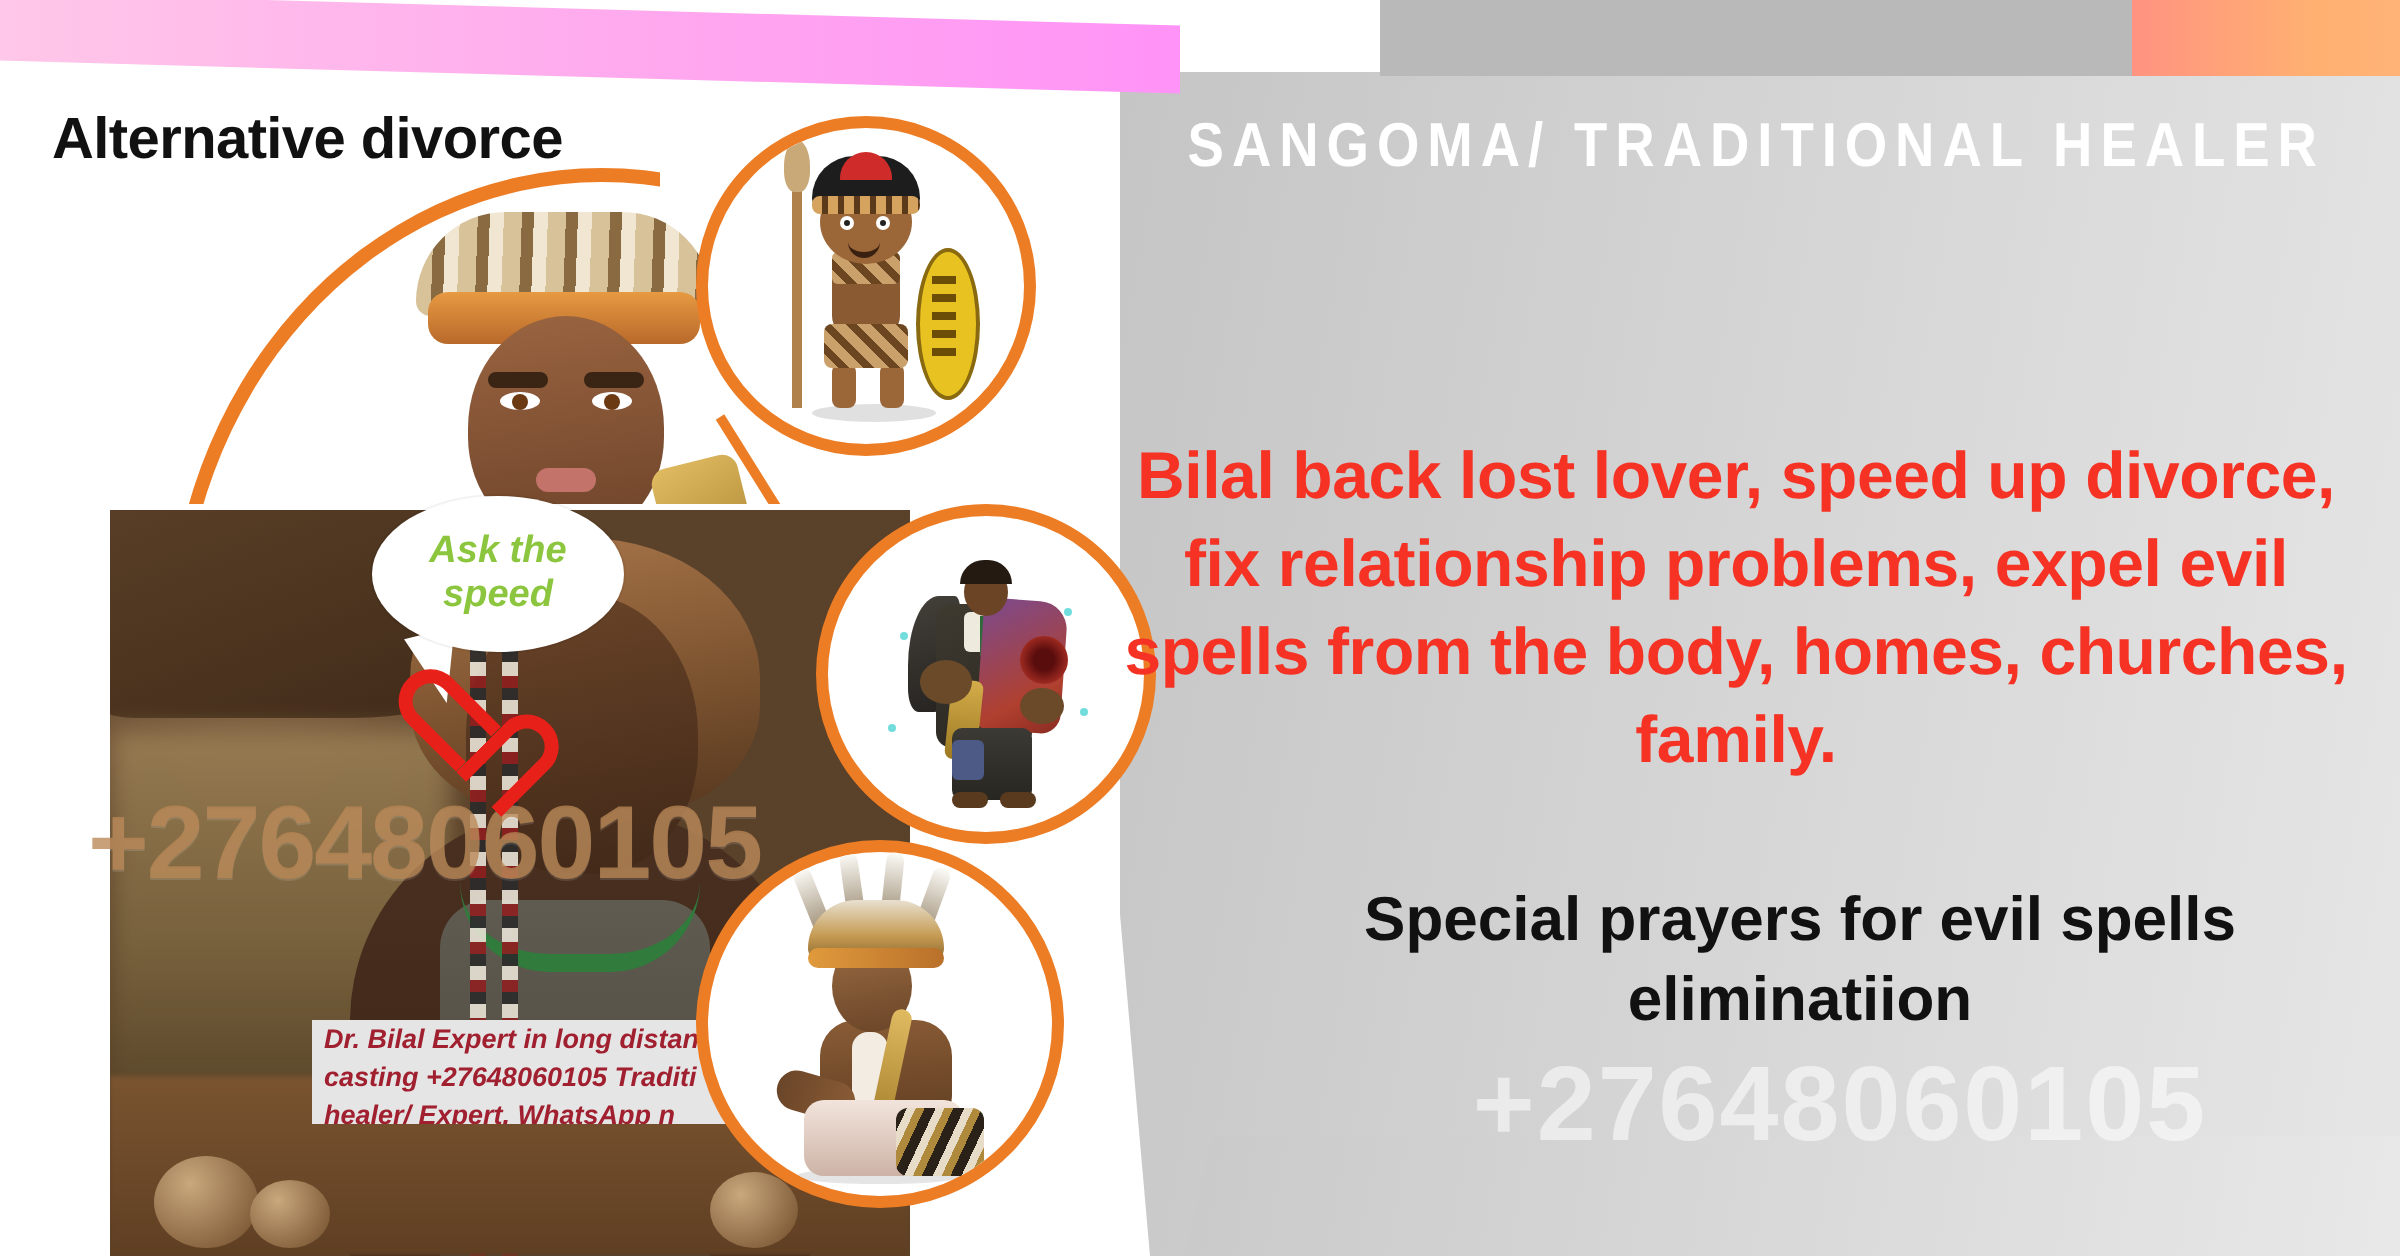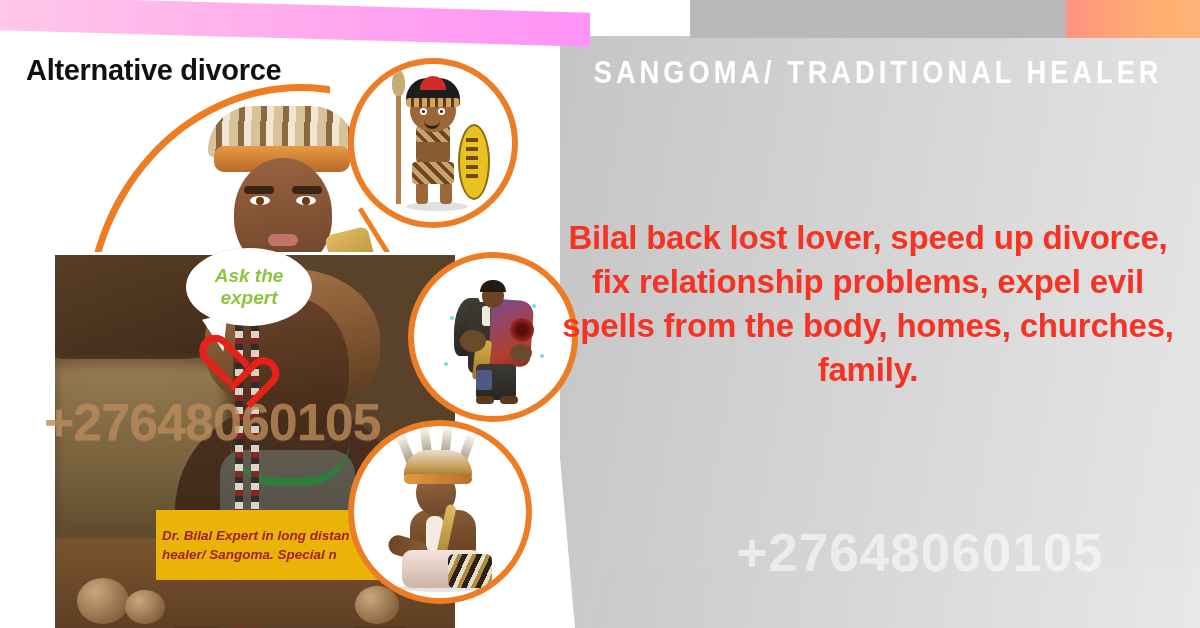--- a/index.html
+++ b/index.html
@@ -208,23 +208,23 @@
   .wm-photo{
     position:absolute;left:44px;top:392px;width:420px;
     font-size:52px;font-weight:700;letter-spacing:-1px;
     color:rgba(184,134,85,0.78);
     text-shadow:0 1px 0 rgba(255,255,255,.12);
     white-space:nowrap;
   }
 
   
   .caption{
-    position:absolute;left:156px;top:510px;width:230px;height:70px;
-    background:#eab308;overflow:hidden;
-    padding:16px 6px;box-sizing:border-box;
+    position:absolute;left:156px;top:510px;width:230px;height:52px;
+    background:#e5e5e5;overflow:hidden;
+    padding:0 6px;box-sizing:border-box;
   }
   .caption-txt{
     color:#a02030;font-size:13.5px;font-weight:700;font-style:italic;
     line-height:1.42;white-space:nowrap;
   }
 
   
   .badge{
     position:absolute;border:6px solid #ed7d25;border-radius:50%;
     background:#ffffff;overflow:hidden;
@@ -380,28 +380,29 @@
     <div class="ground"></div>
     <div class="pot" style="left:22px;"></div>
     <div class="pot" style="left:70px;width:40px;height:34px;"></div>
     <div class="pot" style="left:300px;width:44px;height:38px;"></div>
   </div>
 
   <div class="wm-photo">+27648060105</div>
 
   <div class="bubble-tail"></div>
   <div class="bubble">
-    <div class="bubble-txt">Ask the expert</div>
+    <div class="bubble-txt">Ask the speed</div>
   </div>
 
   <div class="heart"></div>
 
   <div class="caption">
     <div class="caption-txt">Dr. Bilal Expert in long distan</div>
-    <div class="caption-txt">healer/ Sangoma. Special n</div>
+    <div class="caption-txt">casting +27648060105 Traditi</div>
+    <div class="caption-txt">healer/ Expert. WhatsApp n</div>
   </div>
 
   <div class="badge b1">
     <div class="w-spear"></div>
     <div class="w-tip"></div>
     <div class="w-shadow"></div>
     <div class="w-leg" style="left:62px;"></div>
     <div class="w-leg" style="left:86px;"></div>
     <div class="w-body"></div>
     <div class="w-skirt"></div>
@@ -459,16 +460,17 @@
     <div class="h-wrap"></div>
     <div class="h-stripe"></div>
   </div>
 
   <div class="headline-wrap">
     <div class="kicker">SANGOMA/ TRADITIONAL HEALER</div>
   </div>
 
   <div class="services">Bilal back lost lover, speed up divorce, fix relationship problems, expel evil spells from the body, homes, churches, family.</div>
 
+  <div class="special">Special prayers for  evil spells eliminatiion</div>
 
   <div class="wm-right">+27648060105</div>
 
 </div>
 
 </body></html>

